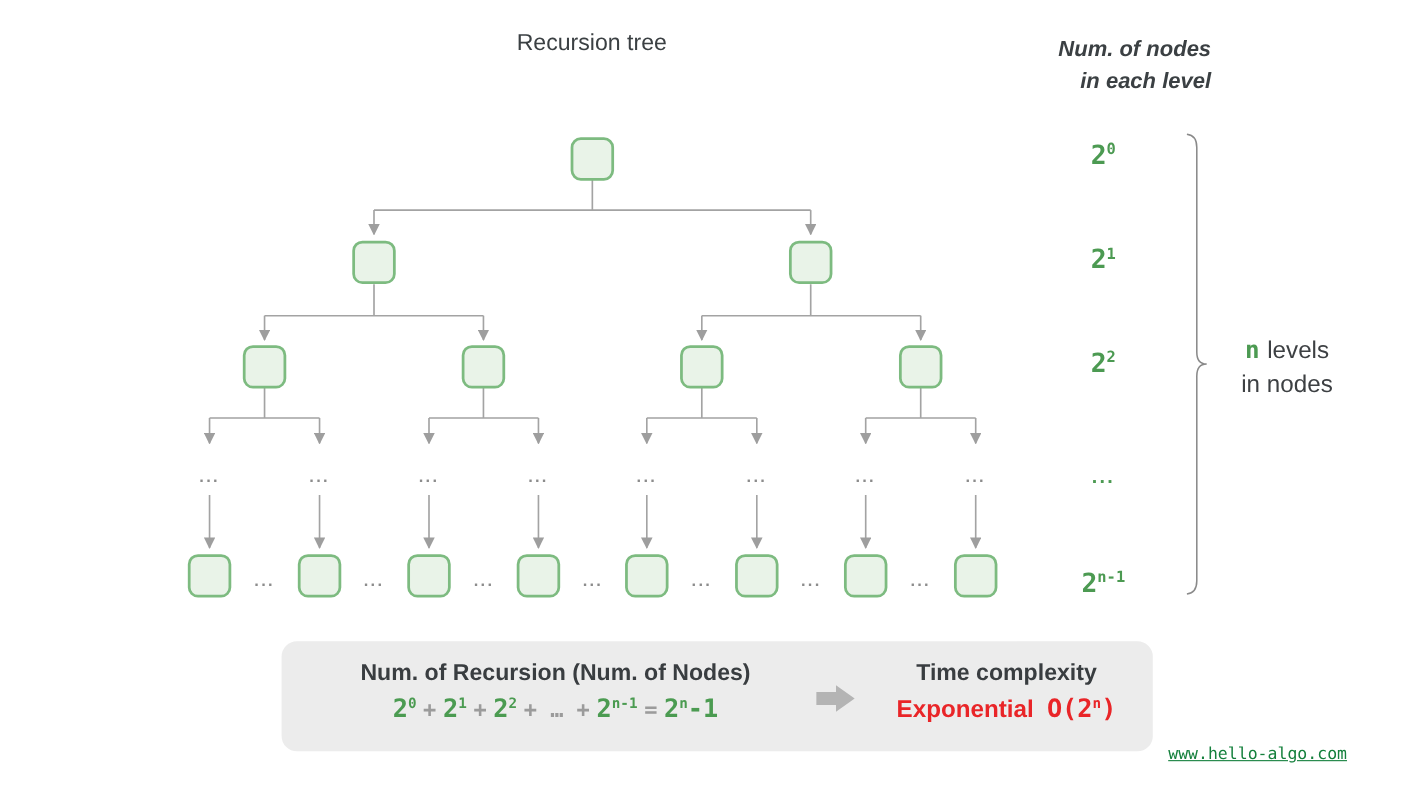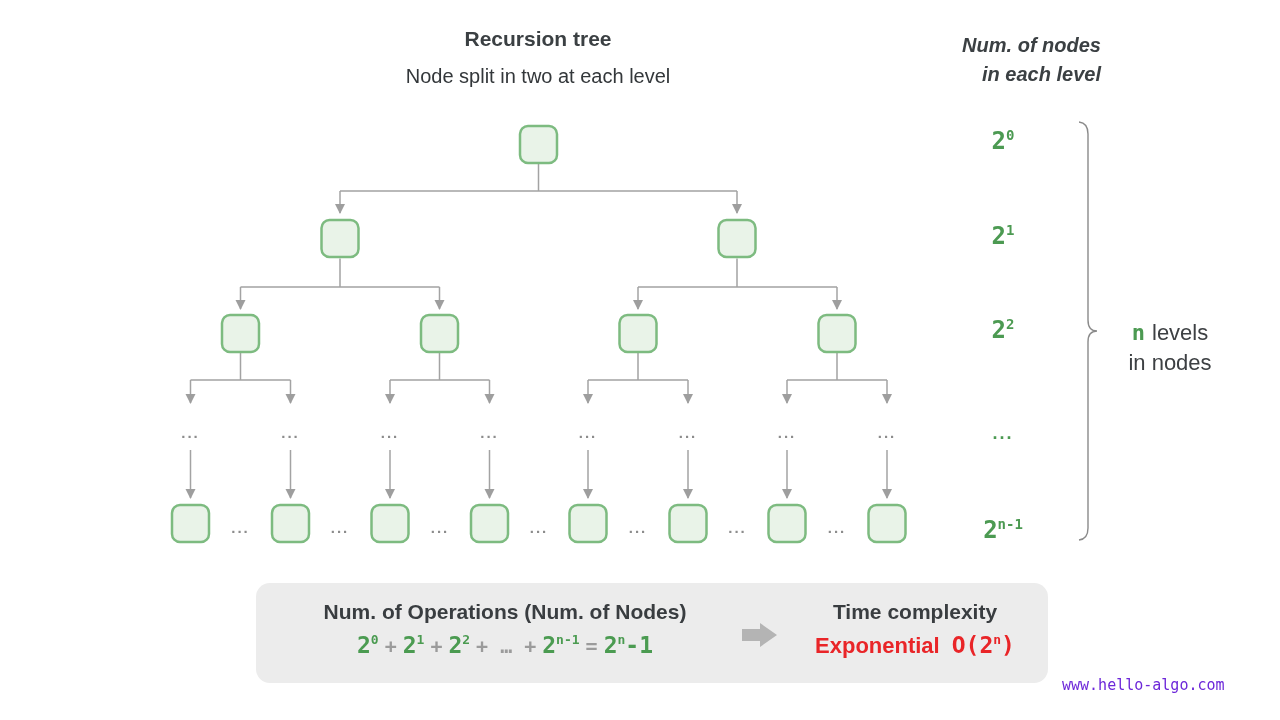--- a/index.html
+++ b/index.html
@@ -7,46 +7,46 @@
          font-family:"Liberation Sans",sans-serif;color:#3c4043;}
   #tree-svg{position:absolute;left:0;top:0;}
   .node{fill:#e9f3e8;stroke:#7dbb80;stroke-width:2.5;}
   .conn{stroke:#a3a3a3;stroke-width:1.5;fill:none;}
   .arrow{stroke:#a3a3a3;stroke-width:1.5;fill:none;marker-end:url(#ah);}
   .svgdots{font-family:"Liberation Sans",sans-serif;font-weight:bold;font-size:15px;
            fill:#8c8c8c;letter-spacing:2px;text-anchor:middle;}
   .brace{stroke:#8a8a8a;stroke-width:1.4;fill:none;}
   .abs{position:absolute;}
   .title-main{left:388px;top:27px;width:300px;text-align:center;
-              font-size:21px;font-weight:bold;color:#3b4043;}
+              font-size:21px;font-weight:normal;color:#3b4043;}
   .title-sub{left:338px;top:65px;width:400px;text-align:center;font-size:20px;color:#33373a;}
   .right-header{left:901px;top:31px;width:200px;text-align:right;
                 font-size:20px;font-weight:bold;line-height:29px;color:#3b4043;font-style:italic;}
   .lvl-label{left:963px;width:80px;text-align:center;color:#4c9a52;
              font-family:"DejaVu Sans Mono",monospace;font-weight:bold;font-size:24px;}
   .lvl-label sup{font-size:14px;vertical-align:super;}
   .lvl-dots{left:963px;width:80px;text-align:center;color:#4c9a52;
             font-weight:bold;font-size:18px;letter-spacing:2px;}
-  .brace-label{left:1110px;top:318px;width:120px;text-align:center;
+  .brace-label{left:1110px;top:303px;width:120px;text-align:center;
                font-size:22px;color:#3d4043;line-height:30px;}
   .brace-label .n-green{color:#4c9a52;font-family:"DejaVu Sans Mono",monospace;
                         font-weight:bold;margin-right:7px;}
   .summary-box{left:256px;top:583px;width:792px;height:100px;background:#ececec;border-radius:14px;}
   .ops-block{left:295px;top:600px;width:420px;text-align:center;}
   .block-title{font-size:21px;font-weight:bold;color:#393d40;}
   .formula-line{margin-top:8px;font-family:"DejaVu Sans Mono",monospace;font-weight:bold;
                 font-size:23px;color:#4b9b51;white-space:nowrap;text-align:center;}
   .formula-line sup{font-size:13px;vertical-align:super;}
   .formula-line .op{color:#9b9b9b;font-size:20px;margin:0 6px;}
   .time-block{left:795px;top:600px;width:240px;text-align:center;}
   .red-line{margin-top:8px;color:#e92528;font-weight:bold;font-size:22px;white-space:nowrap;}
   .red-line .bigo{font-family:"DejaVu Sans Mono",monospace;font-size:23px;margin-left:12px;}
   .red-line sup{font-size:13px;vertical-align:super;}
   .watermark{left:1062px;top:676px;font-family:"DejaVu Sans Mono",monospace;
-             font-size:15px;color:#6d28d9;}
+             font-size:15px;color:#15803d;text-decoration:underline;}
 </style>
 </head>
 <body>
 
 <div id="stage">
 
   <svg id="tree-svg" width="1280" height="720" viewBox="0 0 1280 720">
     <defs>
       <marker id="ah" viewBox="0 0 10 10" refX="9" refY="5" markerWidth="7" markerHeight="7" orient="auto">
         <path d="M0 0 L10 5 L0 10 z" fill="#9e9e9e"></path>
@@ -133,21 +133,20 @@
       <text class="svgdots" x="539" y="533">...</text>
       <text class="svgdots" x="638" y="533">...</text>
       <text class="svgdots" x="737.5" y="533">...</text>
       <text class="svgdots" x="837" y="533">...</text>
     </g>
 
     <path class="brace" d="M1079 122 Q1088 123 1088 134 L1088 320 Q1088 331 1097 331 Q1088 331 1088 342 L1088 528 Q1088 539 1079 540"></path>
   </svg>
 
   <div class="abs title-main">Recursion tree</div>
-  <div class="abs title-sub">Node split in two at each level</div>
   <div class="abs right-header">
     <div>Num. of nodes</div>
     <div>in each level</div>
   </div>
 
   <div class="abs lvl-label" style="top:127px">
     <span>2</span><sup>0</sup>
   </div>
   <div class="abs lvl-label" style="top:222px">
     <span>2</span><sup>1</sup>
@@ -161,21 +160,21 @@
   </div>
 
   <div class="abs brace-label">
     <div><span class="n-green">n</span><span>levels</span></div>
     <div>in nodes</div>
   </div>
 
   <div class="abs summary-box"></div>
 
   <div class="abs ops-block">
-    <div class="block-title">Num. of Operations (Num. of Nodes)</div>
+    <div class="block-title">Num. of Recursion (Num. of Nodes)</div>
     <div class="formula-line">
       <span><span>2</span><sup>0</sup></span><span class="op">+</span><span><span>2</span><sup>1</sup></span><span class="op">+</span><span><span>2</span><sup>2</sup></span><span class="op">+</span><span class="op">…</span><span class="op">+</span><span><span>2</span><sup>n-1</sup></span><span class="op">=</span><span><span>2</span><sup>n</sup><span>-1</span></span>
     </div>
   </div>
 
   <svg class="abs" style="left:742px;top:622px" width="36" height="26" viewBox="0 0 36 26">
     <polygon points="0,7 18,7 18,1 35,13 18,25 18,19 0,19" fill="#b4b4b4"></polygon>
   </svg>
 
   <div class="abs time-block">

